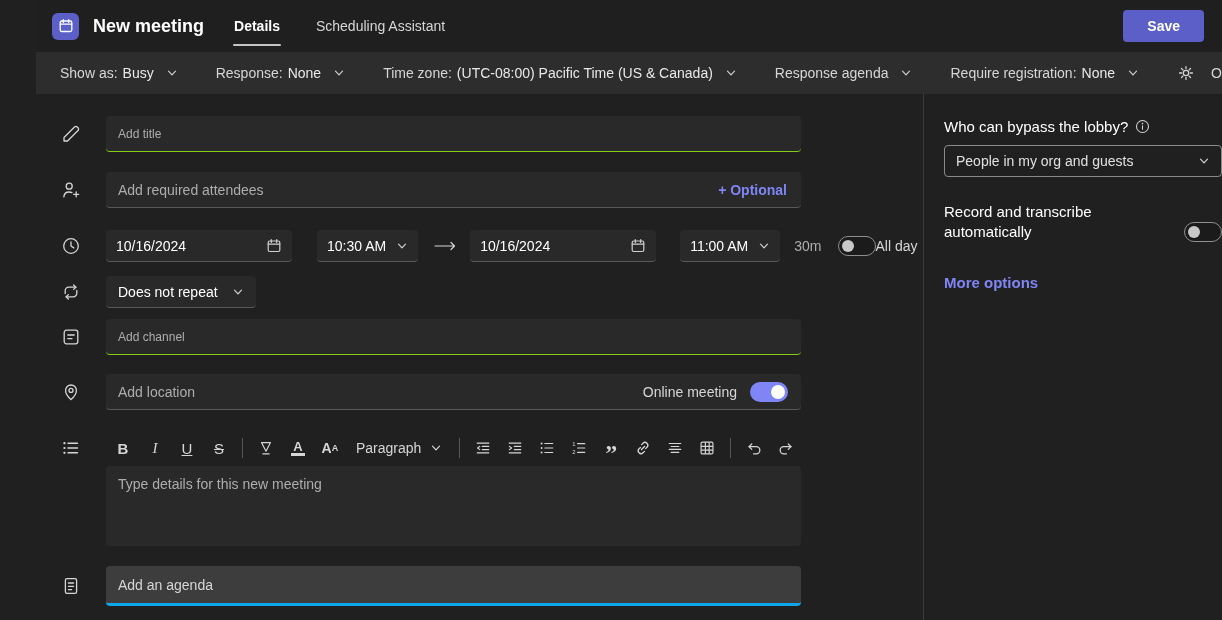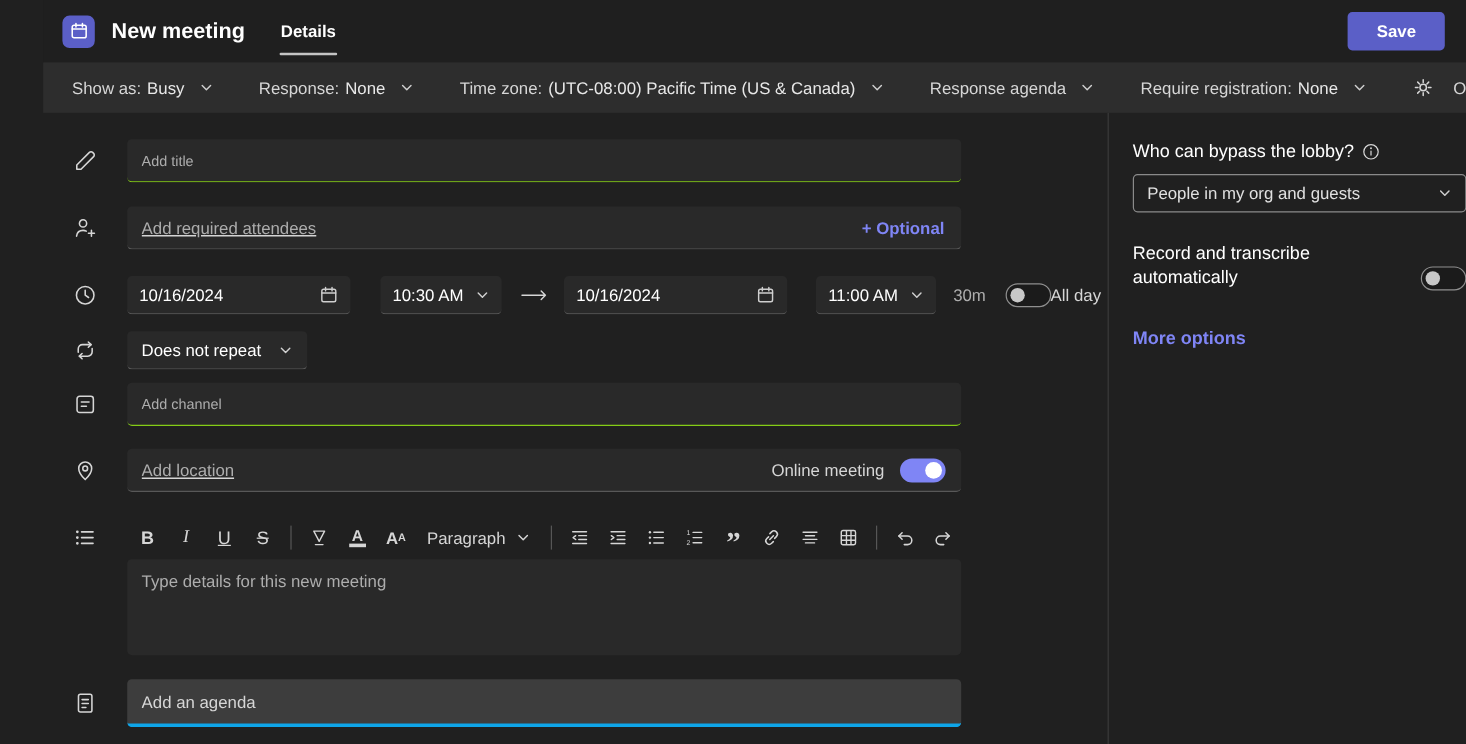--- a/index.html
+++ b/index.html
@@ -29,21 +29,21 @@
   
   .content { flex:1; display:flex; }
   .main { width:888px; min-width:888px; border-right:1px solid #3a3a3a; padding-top:22px; }
   .row { display:flex; align-items:center; }
   .rail { width:70px; min-width:70px; display:flex; justify-content:center; color:#d6d6d6; }
 
   .field { width:695px; height:36px; background:#292929; border:none; border-bottom:1px solid #84cc16; border-radius:4px; color:#fff; font-size:12px; padding:0 12px; outline:none; font-family:inherit; }
   input::placeholder, textarea::placeholder { color:#adadad; opacity:1; }
 
   .field-box { width:695px; height:36px; background:#292929; border-bottom:1px solid #585858; border-radius:4px; display:flex; align-items:center; }
-  .field-box input { flex:1; background:transparent; border:none; color:#fff; font-size:14px; padding:0 12px; outline:none; font-family:inherit; min-width:0;text-decoration:underline; }
+  .field-box input { flex:1; background:transparent; border:none; color:#fff; font-size:14px; padding:0 12px; outline:none; font-family:inherit; min-width:0; }
   .link { color:#7f85f5; font-size:14px; font-weight:600; padding-right:14px; cursor:pointer; white-space:nowrap; }
 
   .row-title { margin-bottom:20px; }
   .row-attendees { margin-bottom:22px; }
   .row-datetime { margin-bottom:14px; }
   .row-repeat { margin-bottom:11px; }
   .row-channel { margin-bottom:19px; }
   .row-location { margin-bottom:20px; }
   .row-editor { margin-bottom:20px; align-items:flex-start; }
   .row-editor .rail { padding-top:8px; }
@@ -111,20 +111,23 @@
       <svg width="16" height="16" viewBox="0 0 16 16" fill="none" stroke="currentColor" stroke-width="1.3">
           <rect x="2.2" y="3" width="11.6" height="10.5" rx="1.5"></rect>
           <path d="M2.2 6.2h11.6M5.3 1.6v2.8M10.7 1.6v2.8" stroke-linecap="round"></path>
         </svg>
     </div>
     <h1 class="page-title">New meeting</h1>
     <nav class="tabs">
       <div class="tab active">
         <span>Details</span>
       </div>
+      <div class="tab">
+        <span>Scheduling Assistant</span>
+      </div>
     </nav>
     <div class="spacer"></div>
     <button class="save-btn">Save</button>
   </header>
 
   <div class="options-bar">
     <div class="opt">
       <span>Show as:</span>
       <span class="opt-value">Busy</span>
       <svg class="chev" width="12" height="12" viewBox="0 0 12 12" fill="none" stroke="currentColor" stroke-width="1.2" stroke-linecap="round" stroke-linejoin="round">

